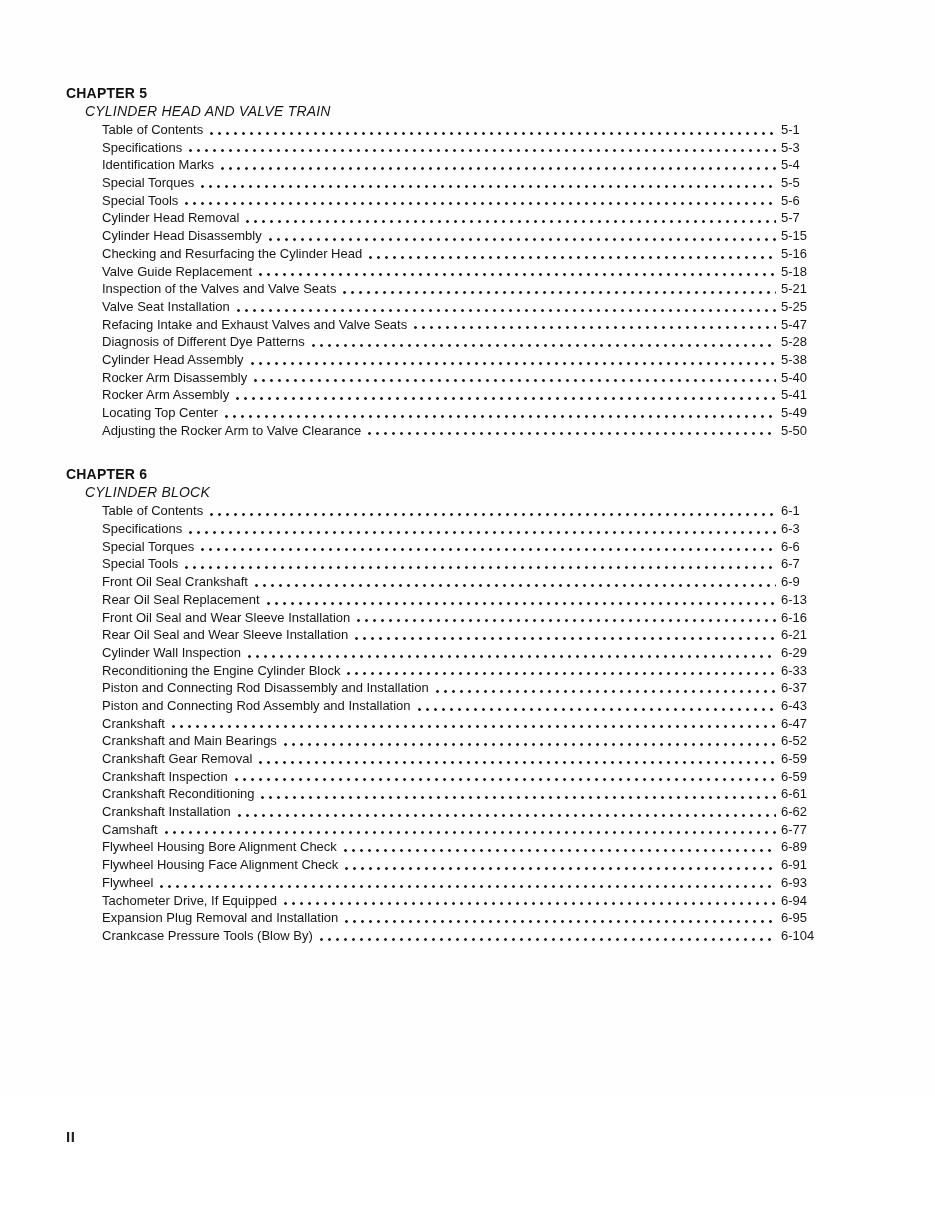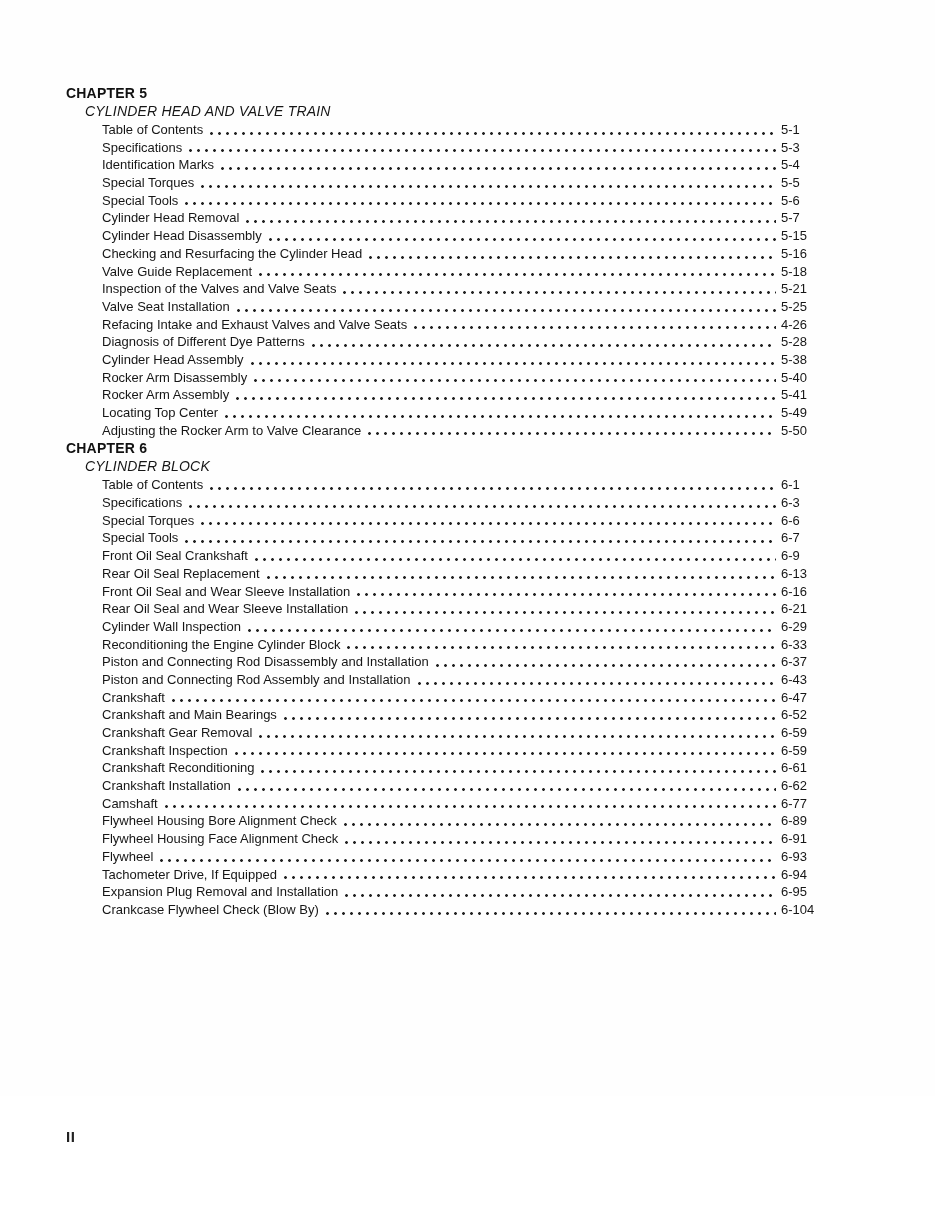--- a/index.html
+++ b/index.html
@@ -14,21 +14,21 @@
     position: relative;
     width: 935px; height: 1096px;
     background: #fefefe;
   }
   .content {
     position: absolute;
     left: 66px; top: 84px;
     width: 749px;
   }
   .chapter { margin: 0 0 0 0; }
-  .chapter + .chapter { }
+  .chapter + .chapter { margin-top: 26px; }
   .chapter-label {
     font-size: 14px;
     font-weight: bold;
     line-height: 18px;
     letter-spacing: 0.2px;
     color: #111;
   }
   .chapter-title {
     font-size: 14px;
     font-weight: normal;
@@ -135,21 +135,21 @@
             <span class="toc-page">5-21</span>
           </div>
           <div class="toc-row">
             <span class="toc-title">Valve Seat Installation</span>
             <span class="leader"></span>
             <span class="toc-page">5-25</span>
           </div>
           <div class="toc-row">
             <span class="toc-title">Refacing Intake and Exhaust Valves and Valve Seats</span>
             <span class="leader"></span>
-            <span class="toc-page">4-26</span>
+            <span class="toc-page">5-47</span>
           </div>
           <div class="toc-row">
             <span class="toc-title">Diagnosis of Different Dye Patterns</span>
             <span class="leader"></span>
             <span class="toc-page">5-28</span>
           </div>
           <div class="toc-row">
             <span class="toc-title">Cylinder Head Assembly</span>
             <span class="leader"></span>
             <span class="toc-page">5-38</span>
@@ -294,21 +294,21 @@
             <span class="toc-title">Tachometer Drive, If Equipped</span>
             <span class="leader"></span>
             <span class="toc-page">6-94</span>
           </div>
           <div class="toc-row">
             <span class="toc-title">Expansion Plug Removal and Installation</span>
             <span class="leader"></span>
             <span class="toc-page">6-95</span>
           </div>
           <div class="toc-row">
-            <span class="toc-title">Crankcase Flywheel Check (Blow By)</span>
+            <span class="toc-title">Crankcase Pressure Tools (Blow By)</span>
             <span class="leader"></span>
             <span class="toc-page">6-104</span>
           </div>
         </div>
       </div>
     </div>
   <div class="footer-page-number">II</div>
 </div>
 
 </body></html>

